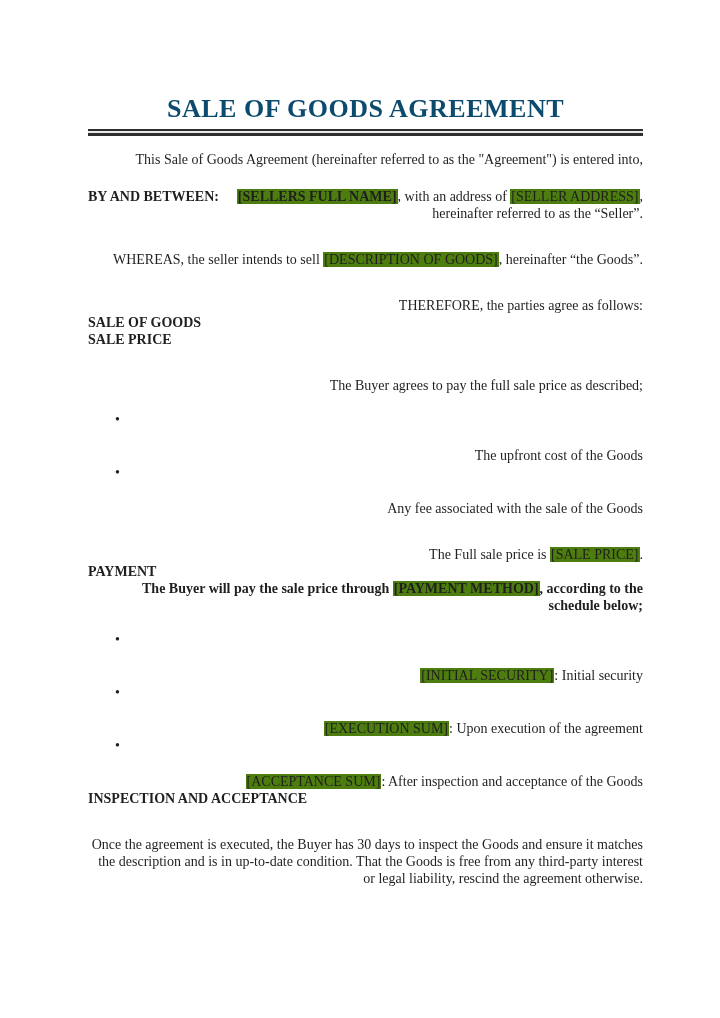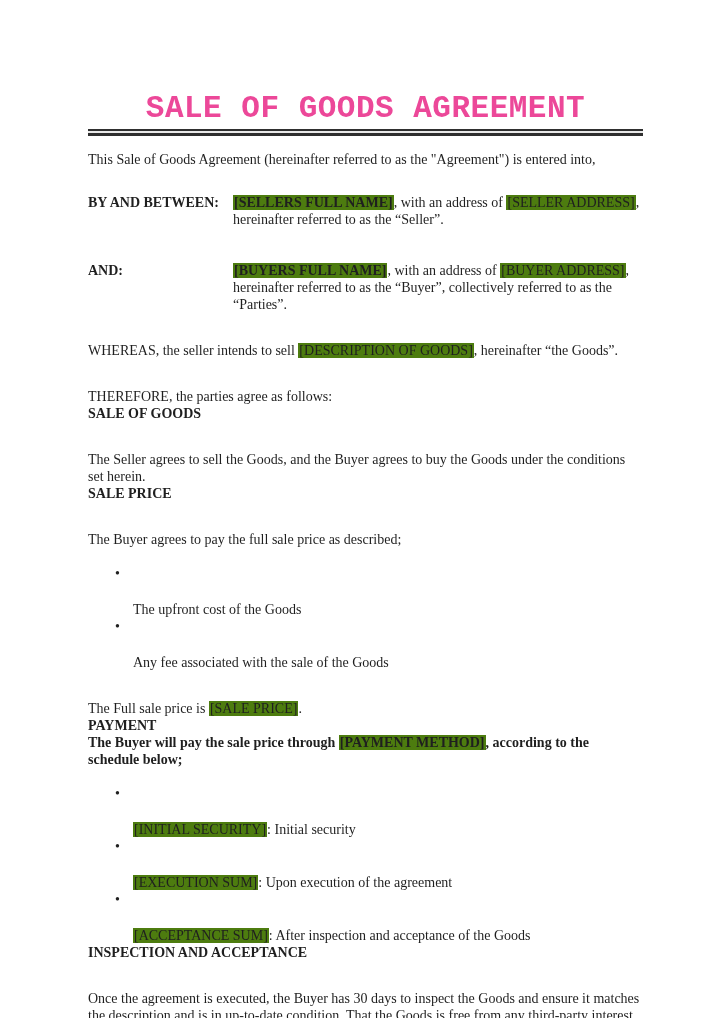--- a/index.html
+++ b/index.html
@@ -13,42 +13,42 @@
   }
   .page {
     box-sizing: border-box;
     width: 720px;
     height: 1018px;
     padding: 0 77px 0 88px;
   }
   .doc-title {
     margin: 92px 0 0 0;
     text-align: center;
-    font-size: 31px;
+    font-size: 26px;
     font-weight: bold;
     line-height: 34px;
     letter-spacing: 0.5px;
-    color: #ec4899;
+    color: #0c4a6e;
     white-space: nowrap;
-    font-family: Liberation Mono, monospace;
   }
   .title-rule {
     margin-top: 3px;
     height: 2px;
     background: #e9e9e9;
     border-top: 2px solid #2f2f2f;
     border-bottom: 3px solid #2f2f2f;
   }
   .body-text, .para, .party-text, .bullet-text {
     font-size: 14px;
     line-height: 17px;
+    text-align: right;
   }
   .para { margin-top: 29px; }
   .intro { margin-top: 15px; }
-  .parties { margin-top: 26px; }
+  .parties { margin-top: 20px; }
   .party-row { display: flex; }
   .party-row.second { margin-top: 34px; }
   .party-label {
     width: 145px;
     flex: 0 0 145px;
     font-weight: bold;
     font-size: 14px;
     line-height: 17px;
   }
   .party-text { flex: 1; }
@@ -82,33 +82,28 @@
   <div class="doc-title">SALE OF GOODS AGREEMENT</div>
   <div class="title-rule"></div>
 
   <div class="para intro body-text">This Sale of Goods Agreement (hereinafter referred to as the "Agreement") is entered into,</div>
 
   <div class="parties">
     <div class="party-row">
       <div class="party-label">BY AND BETWEEN:</div>
       <div class="party-text"><span class="hl bold">[SELLERS FULL NAME]</span><span>, with an address of </span><span class="hl">[SELLER ADDRESS]</span><span>, hereinafter referred to as the “Seller”.</span></div>
     </div>
-    <div class="party-row second">
-      <div class="party-label">AND:</div>
-      <div class="party-text"><span class="hl bold">[BUYERS FULL NAME]</span><span>, with an address of </span><span class="hl">[BUYER ADDRESS]</span><span>, hereinafter referred to as the “Buyer”, collectively referred to as the “Parties”.</span></div>
-    </div>
   </div>
 
   <div class="para body-text"><span>WHEREAS, the seller intends to sell </span><span class="hl">[DESCRIPTION OF GOODS]</span><span>, hereinafter “the Goods”.</span></div>
 
 
   <div class="para body-text">THEREFORE, the parties agree as follows:</div>
 
   <div class="heading">SALE OF GOODS</div>
-  <div class="para body-text">The Seller agrees to sell the Goods, and the Buyer agrees to buy the Goods under the conditions set herein.</div>
 
   <div class="heading">SALE PRICE</div>
   <div class="para body-text">The Buyer agrees to pay the full sale price as described;</div>
 
   <div class="bullet-list">
     <div class="bullet-row">
       <span class="bullet-marker">•</span>
       <span class="bullet-text">The upfront cost of the Goods</span>
     </div>
     <div class="bullet-row">

